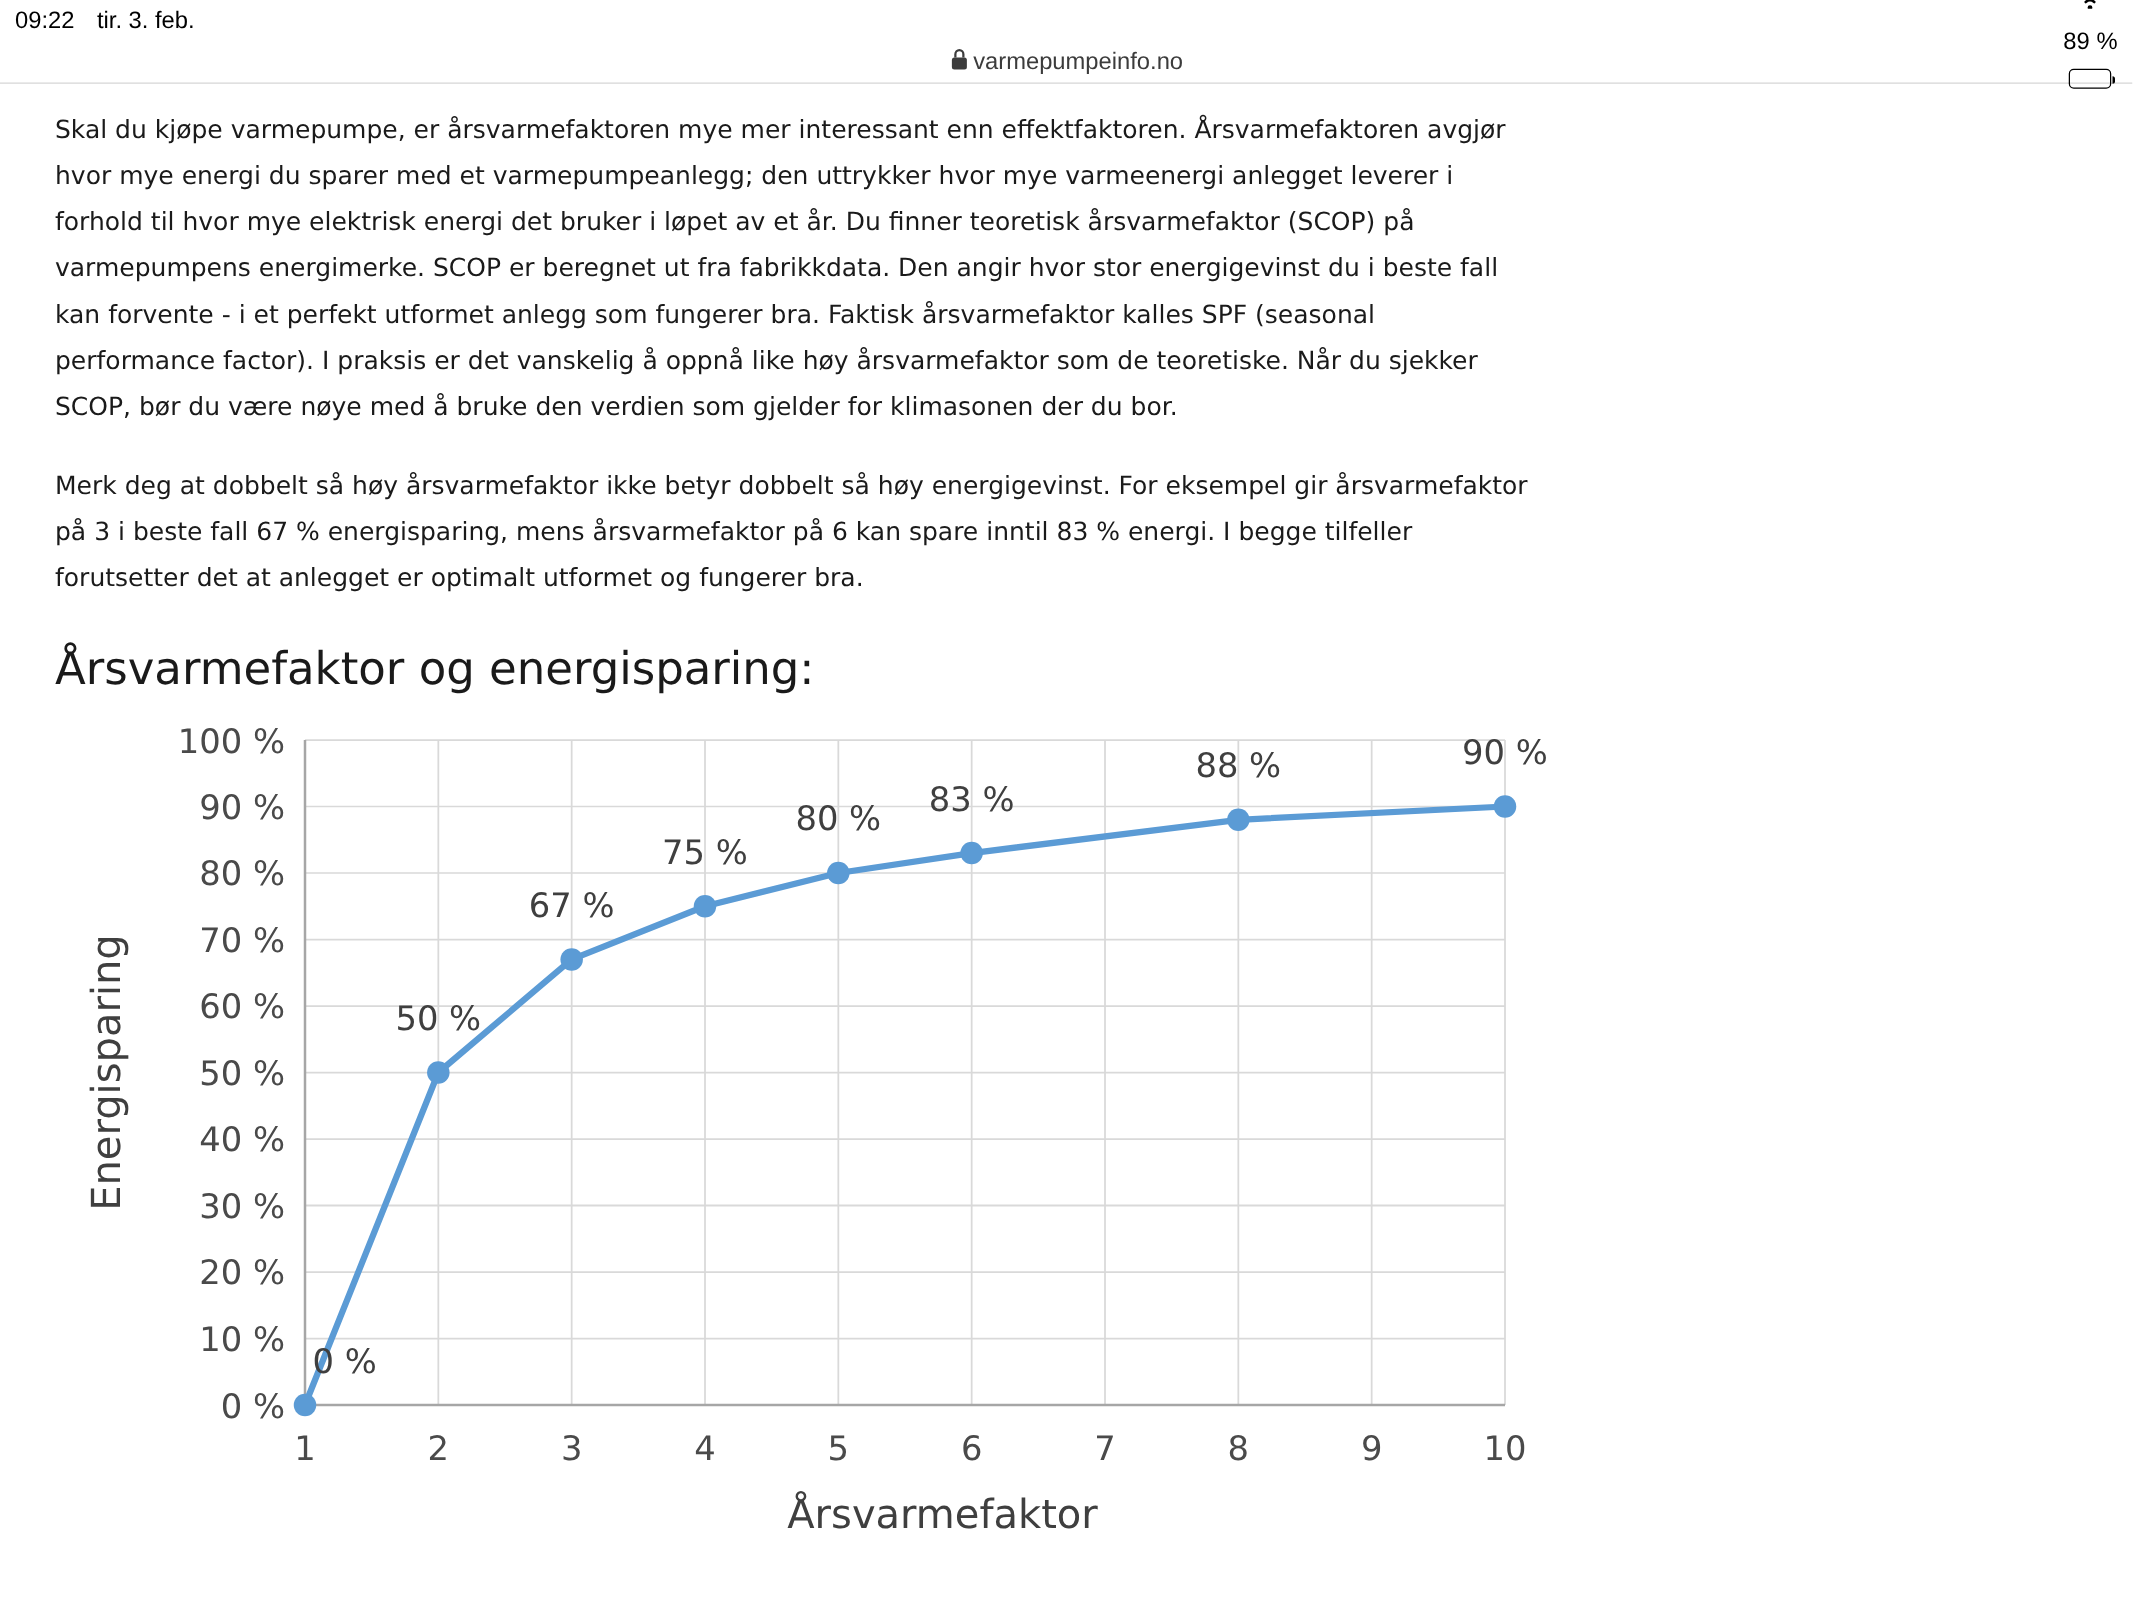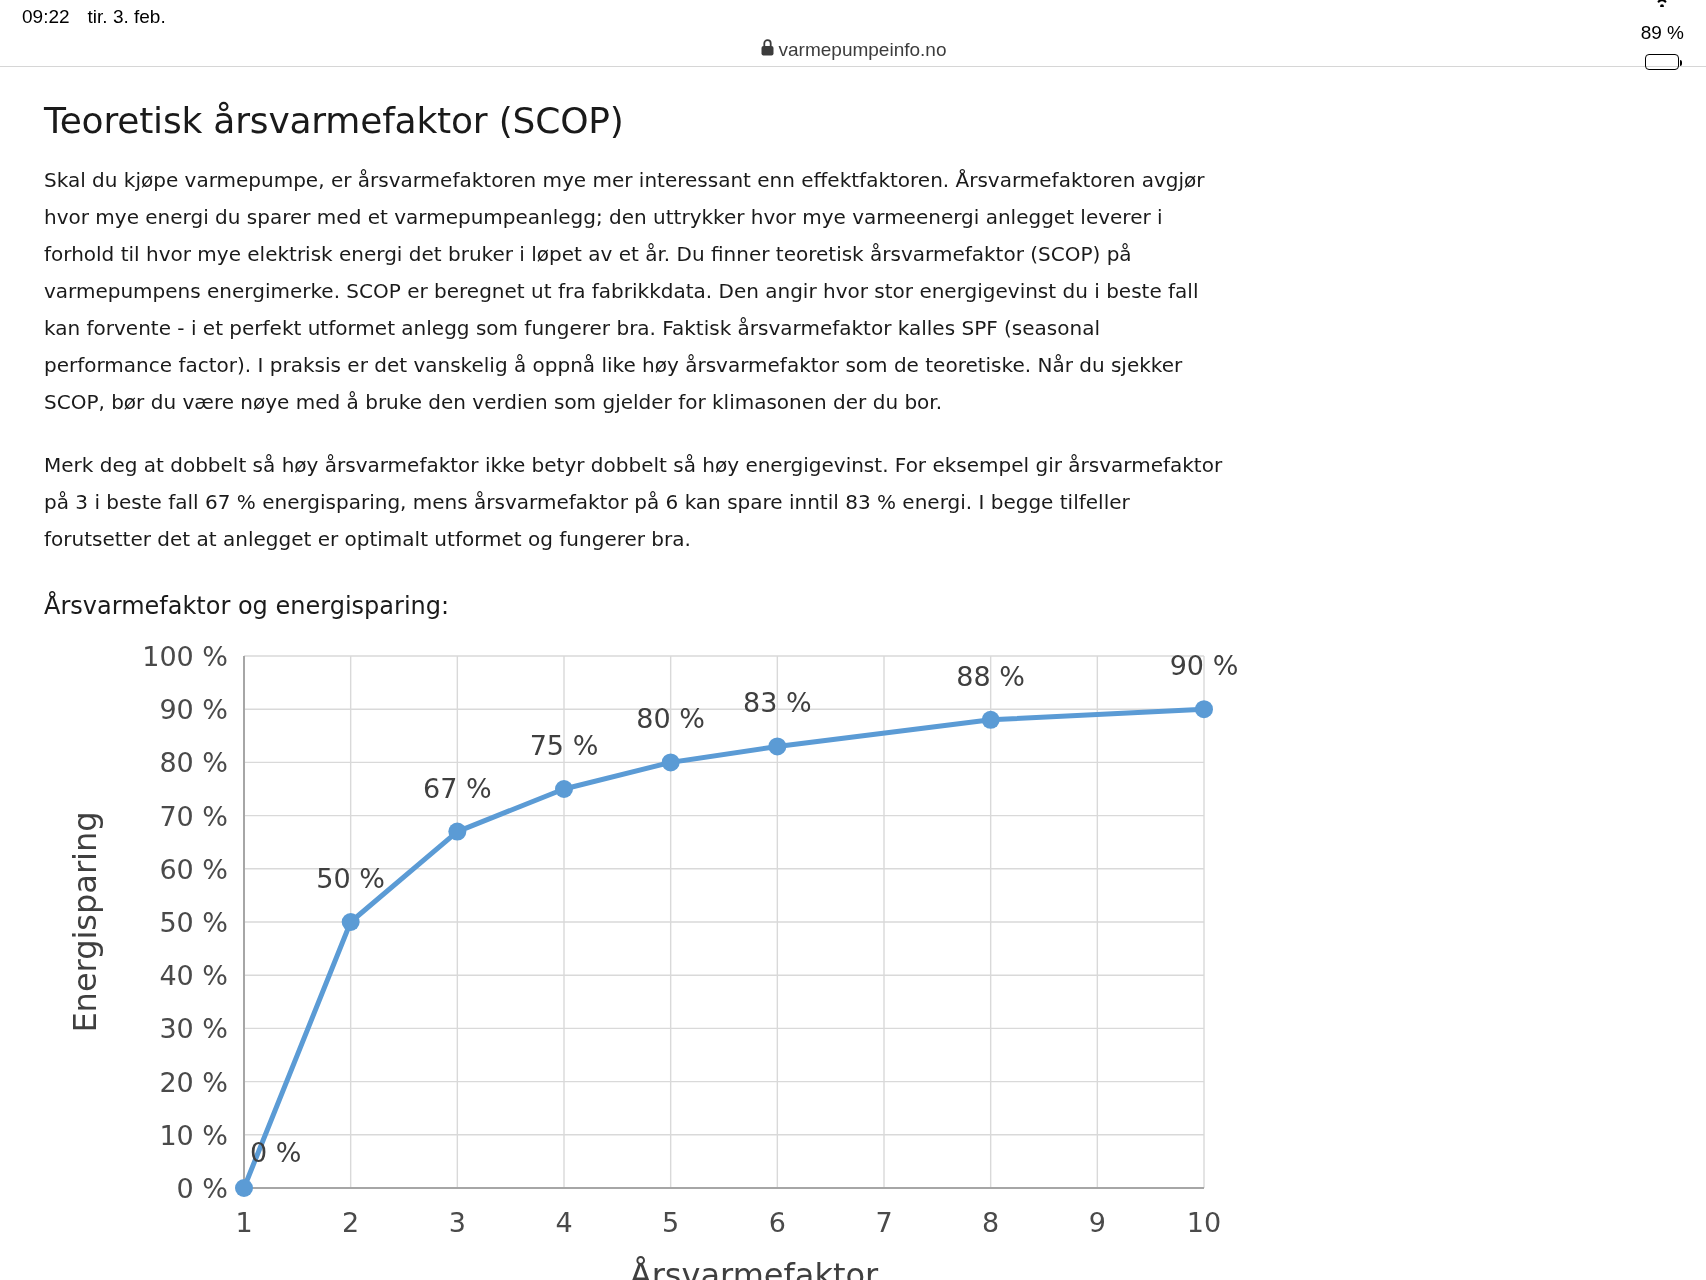--- a/index.html
+++ b/index.html
@@ -14,21 +14,21 @@
     font-family: "Liberation Sans", sans-serif;
     color: #1d1d1f;
     position: relative;
   }
 
   
   .statusbar {
     height: 34px;
     display: flex;
     align-items: center;
-    padding: 0 22px;
+    padding: 0 12px;
     font-size: 19px;
     color: #000;
     box-sizing: border-box;
   }
   .statusbar .left {
     display: flex;
     align-items: baseline;
     gap: 18px;
   }
   .statusbar .spacer { flex: 1; }
@@ -112,21 +112,21 @@
     font-family: "DejaVu Sans", sans-serif;
     font-size: 20px;
     line-height: 37px;
     margin: 0 0 26px 0;
     max-width: 1190px;
     color: #1a1a1a;
   }
   h2.chart-heading {
     font-family: "DejaVu Sans", sans-serif;
     font-weight: 400;
-    font-size: 24px;
+    font-size: 36px;
     margin: 34px 0 8px 0;
     color: #1a1a1a;
   }
 
   
   .chart-wrap {
     position: relative;
     width: 1300px;
     height: 660px;
     margin-left: 0;
@@ -181,21 +181,20 @@
   <span class="lock-icon">
     <svg width="15" height="19" viewBox="0 0 15 19">
       <rect x="1.5" y="8" width="12" height="9.5" rx="2" fill="#3c3c3c"></rect>
       <path d="M4.3 8V5.3a3.2 3.2 0 0 1 6.4 0V8" stroke="#3c3c3c" stroke-width="1.8" fill="none"></path>
     </svg>
   </span>
   <span>varmepumpeinfo.no</span>
 </div>
 
 <div class="page">
-  <h1 class="page-title">Teoretisk årsvarmefaktor (SCOP)</h1>
   <p class="body-text">Skal du kjøpe varmepumpe, er årsvarmefaktoren mye mer interessant enn effektfaktoren. Årsvarmefaktoren avgjør hvor mye energi du sparer med et varmepumpeanlegg; den uttrykker hvor mye varmeenergi anlegget leverer i forhold til hvor mye elektrisk energi det bruker i løpet av et år. Du finner teoretisk årsvarmefaktor (SCOP) på varmepumpens energimerke. SCOP er beregnet ut fra fabrikkdata. Den angir hvor stor energigevinst du i beste fall kan forvente -  i et perfekt utformet anlegg som fungerer bra. Faktisk årsvarmefaktor kalles SPF (seasonal performance factor). I praksis er det vanskelig å oppnå like høy årsvarmefaktor som de teoretiske. Når du sjekker SCOP, bør du være nøye med å bruke den verdien som gjelder for klimasonen der du bor.</p>
   <p class="body-text">Merk deg at dobbelt så høy årsvarmefaktor ikke betyr dobbelt så høy energigevinst. For eksempel gir årsvarmefaktor på 3 i beste fall 67 % energisparing, mens årsvarmefaktor på 6 kan spare inntil 83 % energi. I begge tilfeller forutsetter det at anlegget er optimalt utformet og fungerer bra.</p>
   <h2 class="chart-heading">Årsvarmefaktor og energisparing:</h2>
 
   <div class="chart-wrap">
     <svg class="chart" id="chart-svg" width="1300" height="660" viewBox="0 0 1300 660">
         <line x1="200" x2="1160" y1="560" y2="560" stroke="#d9d9d9" stroke-width="1.4"></line>
         <line x1="200" x2="1160" y1="506.8" y2="506.8" stroke="#d9d9d9" stroke-width="1.4"></line>
         <line x1="200" x2="1160" y1="453.6" y2="453.6" stroke="#d9d9d9" stroke-width="1.4"></line>
         <line x1="200" x2="1160" y1="400.4" y2="400.4" stroke="#d9d9d9" stroke-width="1.4"></line>

